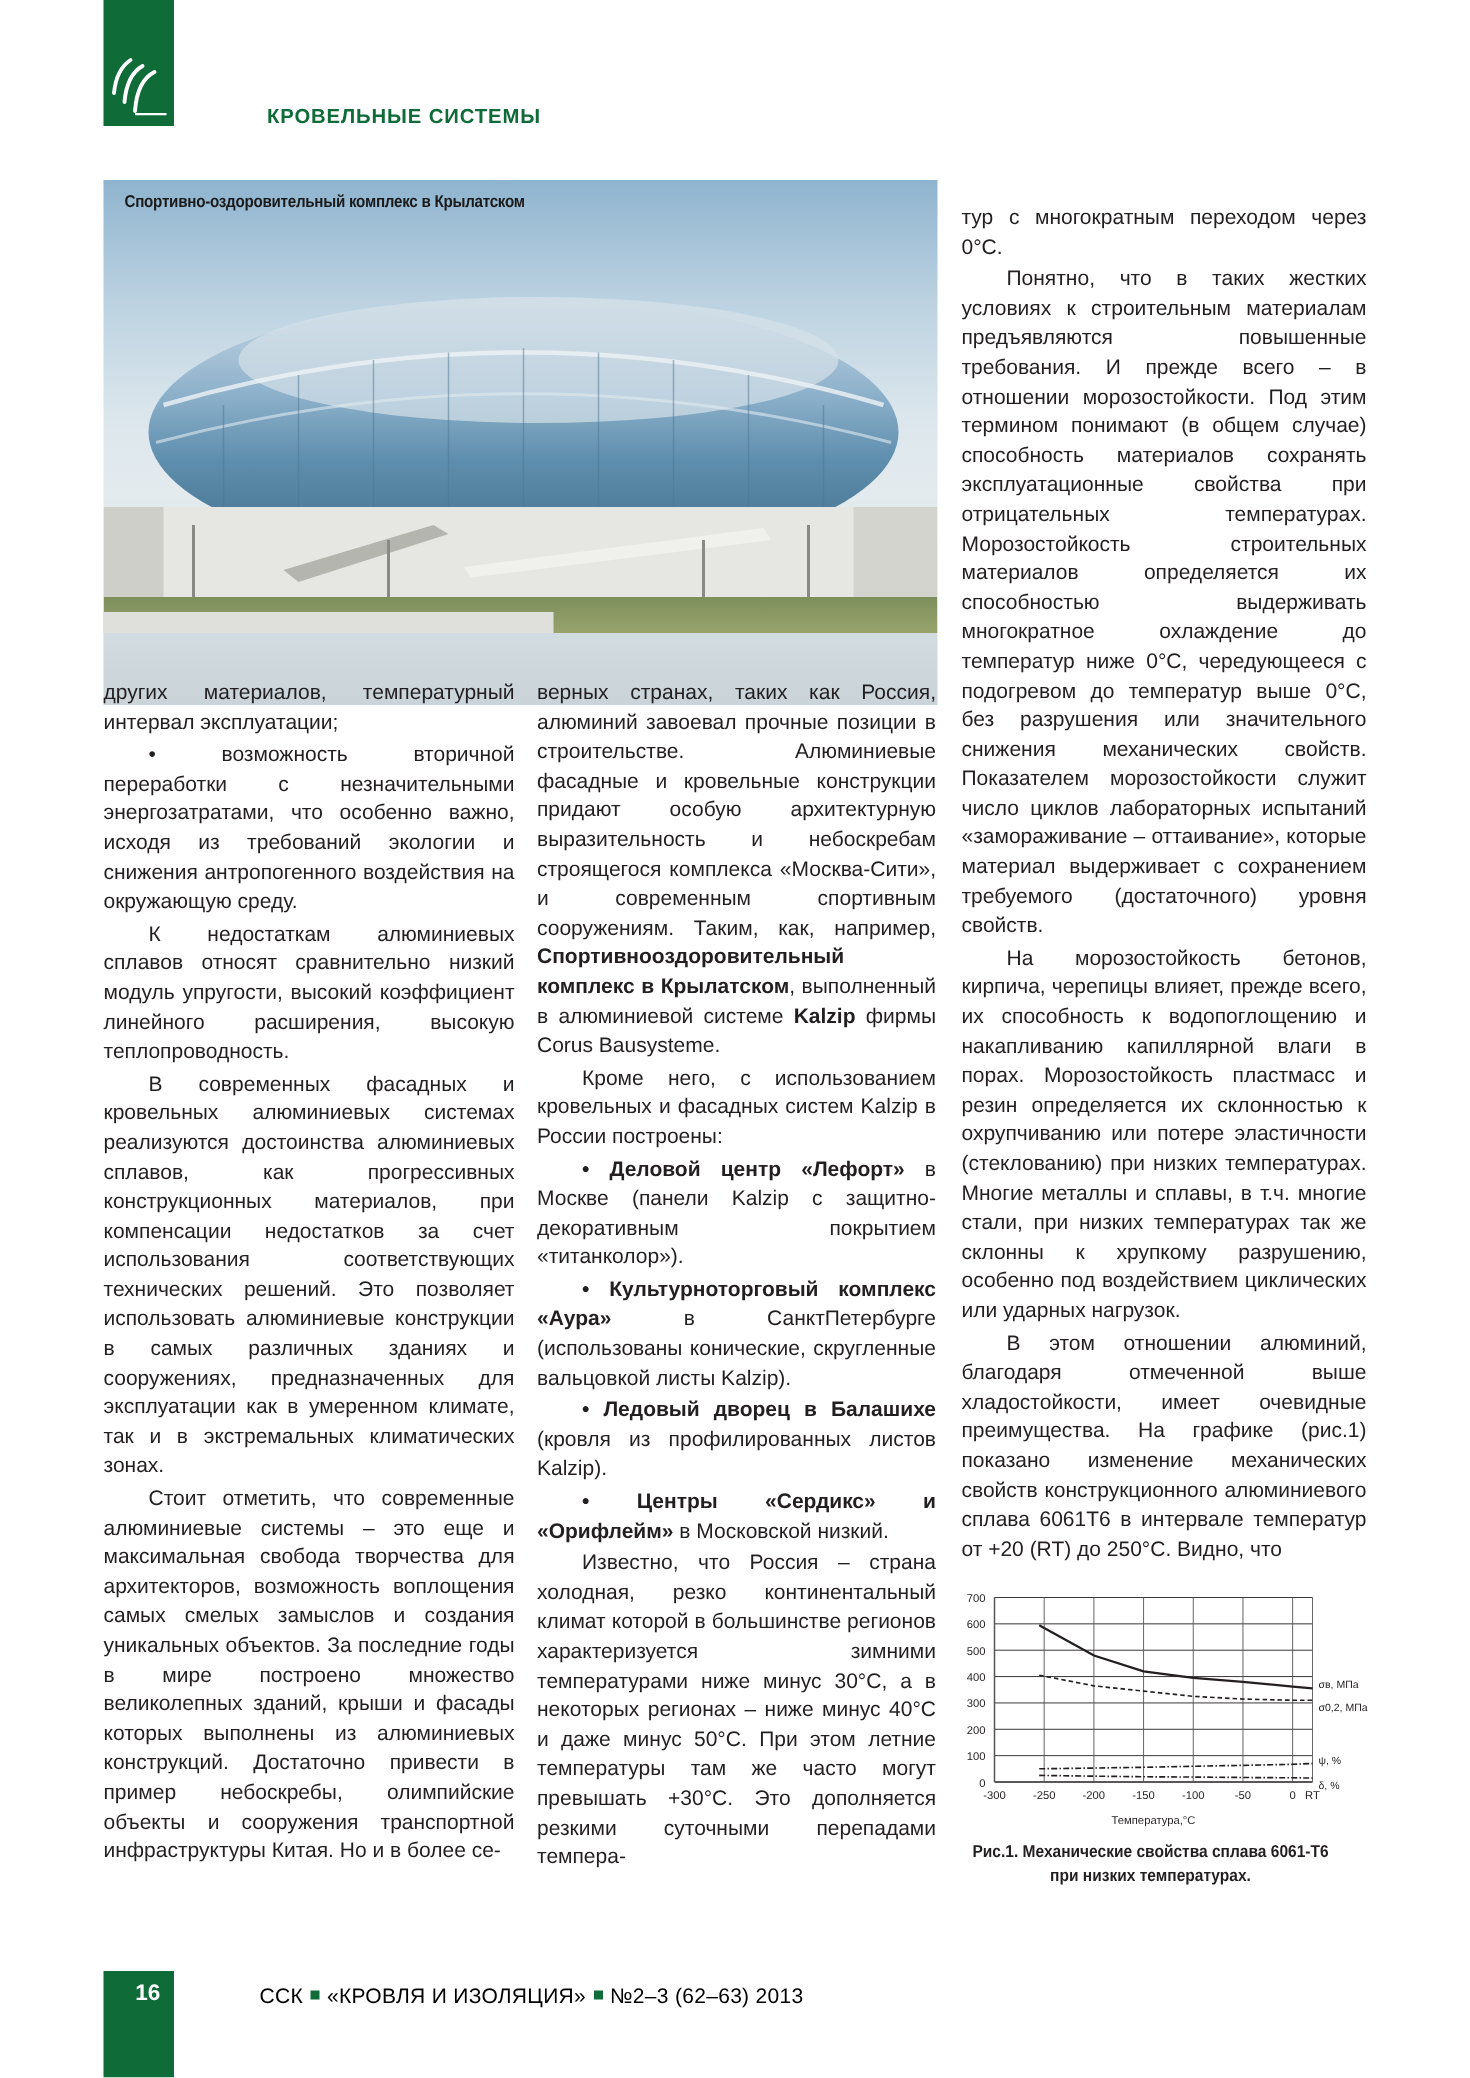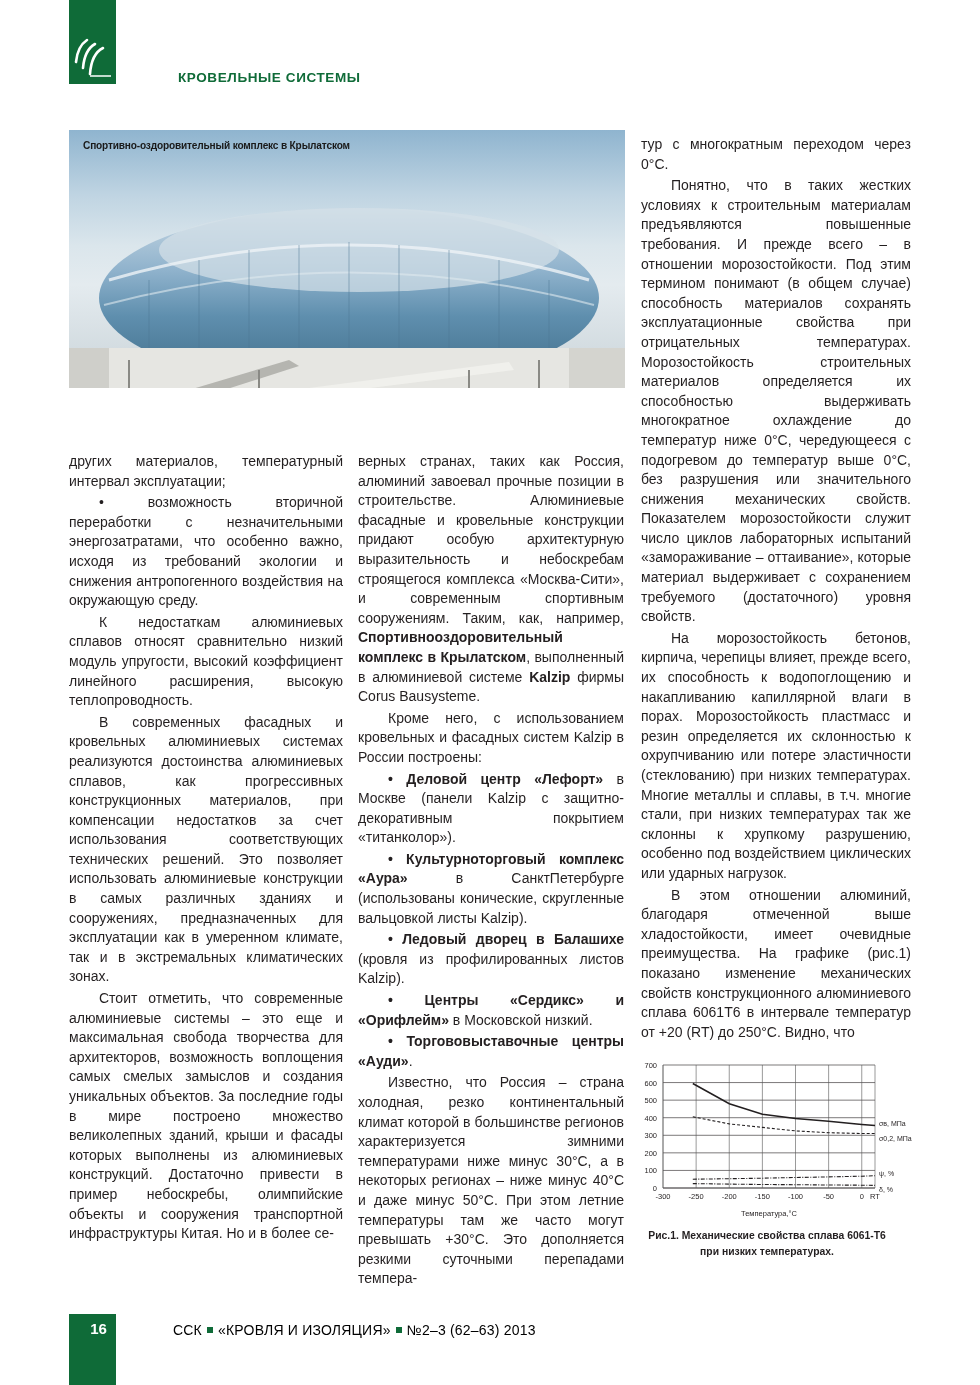--- a/index.html
+++ b/index.html
@@ -3,21 +3,21 @@
 <meta charset="utf-8">
 <style>
   * { box-sizing: border-box; margin: 0; padding: 0; }
   html, body { width: 980px; height: 1385px; background: #ffffff; overflow: hidden; }
   body { position: relative; font-family: "Liberation Sans", sans-serif; color: #231f20; }
 
   .green-tab { position: absolute; left: 69px; top: 0; width: 47px; height: 84px; background: #0f6b38; }
   .logo { position: absolute; left: 4px; top: 36px; width: 40px; height: 44px; }
   .section-title { position: absolute; left: 142px; top: 70px; font-size: 13.5px; font-weight: bold; color: #0f6b38; letter-spacing: 0.6px; padding-left: 36px; }
 
-  .photo { position: absolute; left: 69px; top: 130px; width: 556px; height: 258px; overflow: hidden;
+  .photo { position: absolute; left: 69px; top: 120px; width: 556px; height: 350px; overflow: hidden;
            background: linear-gradient(180deg, #8fb4cf 0%, #bfd4e2 25%, #dbe6ec 45%, #e4ebef 60%, #c9d3d8 100%); }
   .photo-caption { position: absolute; left: 14px; top: 9px; font-family: "Liberation Sans", sans-serif; font-weight: bold; font-size: 11.5px; color: #1a1a1a; letter-spacing: -0.2px; transform: scaleX(0.88); transform-origin: left; white-space: nowrap; }
   .photo svg { position: absolute; left: 0; top: 0; }
 
   .col { position: absolute; font-size: 14px; line-height: 19.6px; text-align: justify; color: #231f20; }
   .col p { text-indent: 30px; margin-bottom: 2px; }
   .col p.noindent { text-indent: 0; }
   .col b { font-weight: bold; }
   .col1 { left: 69px; top: 452px; width: 274px; }
   .col2 { left: 358px; top: 452px; width: 266px; }
@@ -100,21 +100,20 @@
   <p>Стоит отметить, что современные алюминиевые системы – это еще и максимальная свобода творчества для архитекторов, возможность воплощения самых смелых замыслов и создания уникальных объектов. За последние годы в мире построено множество великолепных зданий, крыши и фасады которых выполнены из алюминиевых конструкций. Достаточно привести в пример небоскребы, олимпийские объекты и сооружения транспортной инфраструктуры Китая. Но и в более се-</p>
 </div>
 
 <div class="col col2">
   <p class="noindent"><span>верных странах, таких как Россия, алюминий завоевал прочные позиции в строительстве. Алюминиевые фасадные и кровельные конструкции придают особую архитектурную выразительность и небоскребам строящегося комплекса «Москва-Сити», и современным спортивным сооружениям. Таким, как, например, </span><b>Спортивнооздоровительный комплекс в Крылатском</b><span>, выполненный в алюминиевой системе </span><b>Kalzip</b><span> фирмы Corus Bausysteme.</span></p>
   <p>Кроме него, с использованием кровельных и фасадных систем Kalzip в России построены:</p>
   <p><b>• Деловой центр «Лефорт»</b><span> в Москве (панели Kalzip с защитно-декоративным покрытием «титанколор»).</span></p>
   <p><b>• Культурноторговый комплекс «Аура»</b><span> в СанктПетербурге (использованы конические, скругленные вальцовкой листы Kalzip).</span></p>
   <p><b>• Ледовый дворец в Балашихе</b><span> (кровля из профилированных листов Kalzip).</span></p>
   <p><b>• Центры «Сердикс» и «Орифлейм»</b><span> в Московской низкий.</span></p>
-  <p><b>• Торгововыставочные центры «Ауди»</b><span>.</span></p>
   <p>Известно, что Россия – страна холодная, резко континентальный климат которой в большинстве регионов характеризуется зимними температурами ниже минус 30°С, а в некоторых регионах – ниже минус 40°С и даже минус 50°С. При этом летние температуры там же часто могут превышать +30°С. Это дополняется резкими суточными перепадами темпера-</p>
 </div>
 
 <div class="col col3">
   <p class="noindent">тур с многократным переходом через 0°С.</p>
   <p>Понятно, что в таких жестких условиях к строительным материалам предъявляются повышенные требования. И прежде всего – в отношении морозостойкости. Под этим термином понимают (в общем случае) способность материалов сохранять эксплуатационные свойства при отрицательных температурах. Морозостойкость строительных материалов определяется их способностью выдерживать многократное охлаждение до температур ниже 0°С, чередующееся с подогревом до температур выше 0°С, без разрушения или значительного снижения механических свойств. Показателем морозостойкости служит число циклов лабораторных испытаний «замораживание – оттаивание», которые материал выдерживает с сохранением требуемого (достаточного) уровня свойств.</p>
   <p>На морозостойкость бетонов, кирпича, черепицы влияет, прежде всего, их способность к водопоглощению и накапливанию капиллярной влаги в порах. Морозостойкость пластмасс и резин определяется их склонностью к охрупчиванию или потере эластичности (стеклованию) при низких температурах. Многие металлы и сплавы, в т.ч. многие стали, при низких температурах так же склонны к хрупкому разрушению, особенно под воздействием циклических или ударных нагрузок.</p>
   <p>В этом отношении алюминий, благодаря отмеченной выше хладостойкости, имеет очевидные преимущества. На графике (рис.1) показано изменение механических свойств конструкционного алюминиевого сплава 6061Т6 в интервале температур от +20 (RT) до 250°С. Видно, что</p>
 </div>
 

